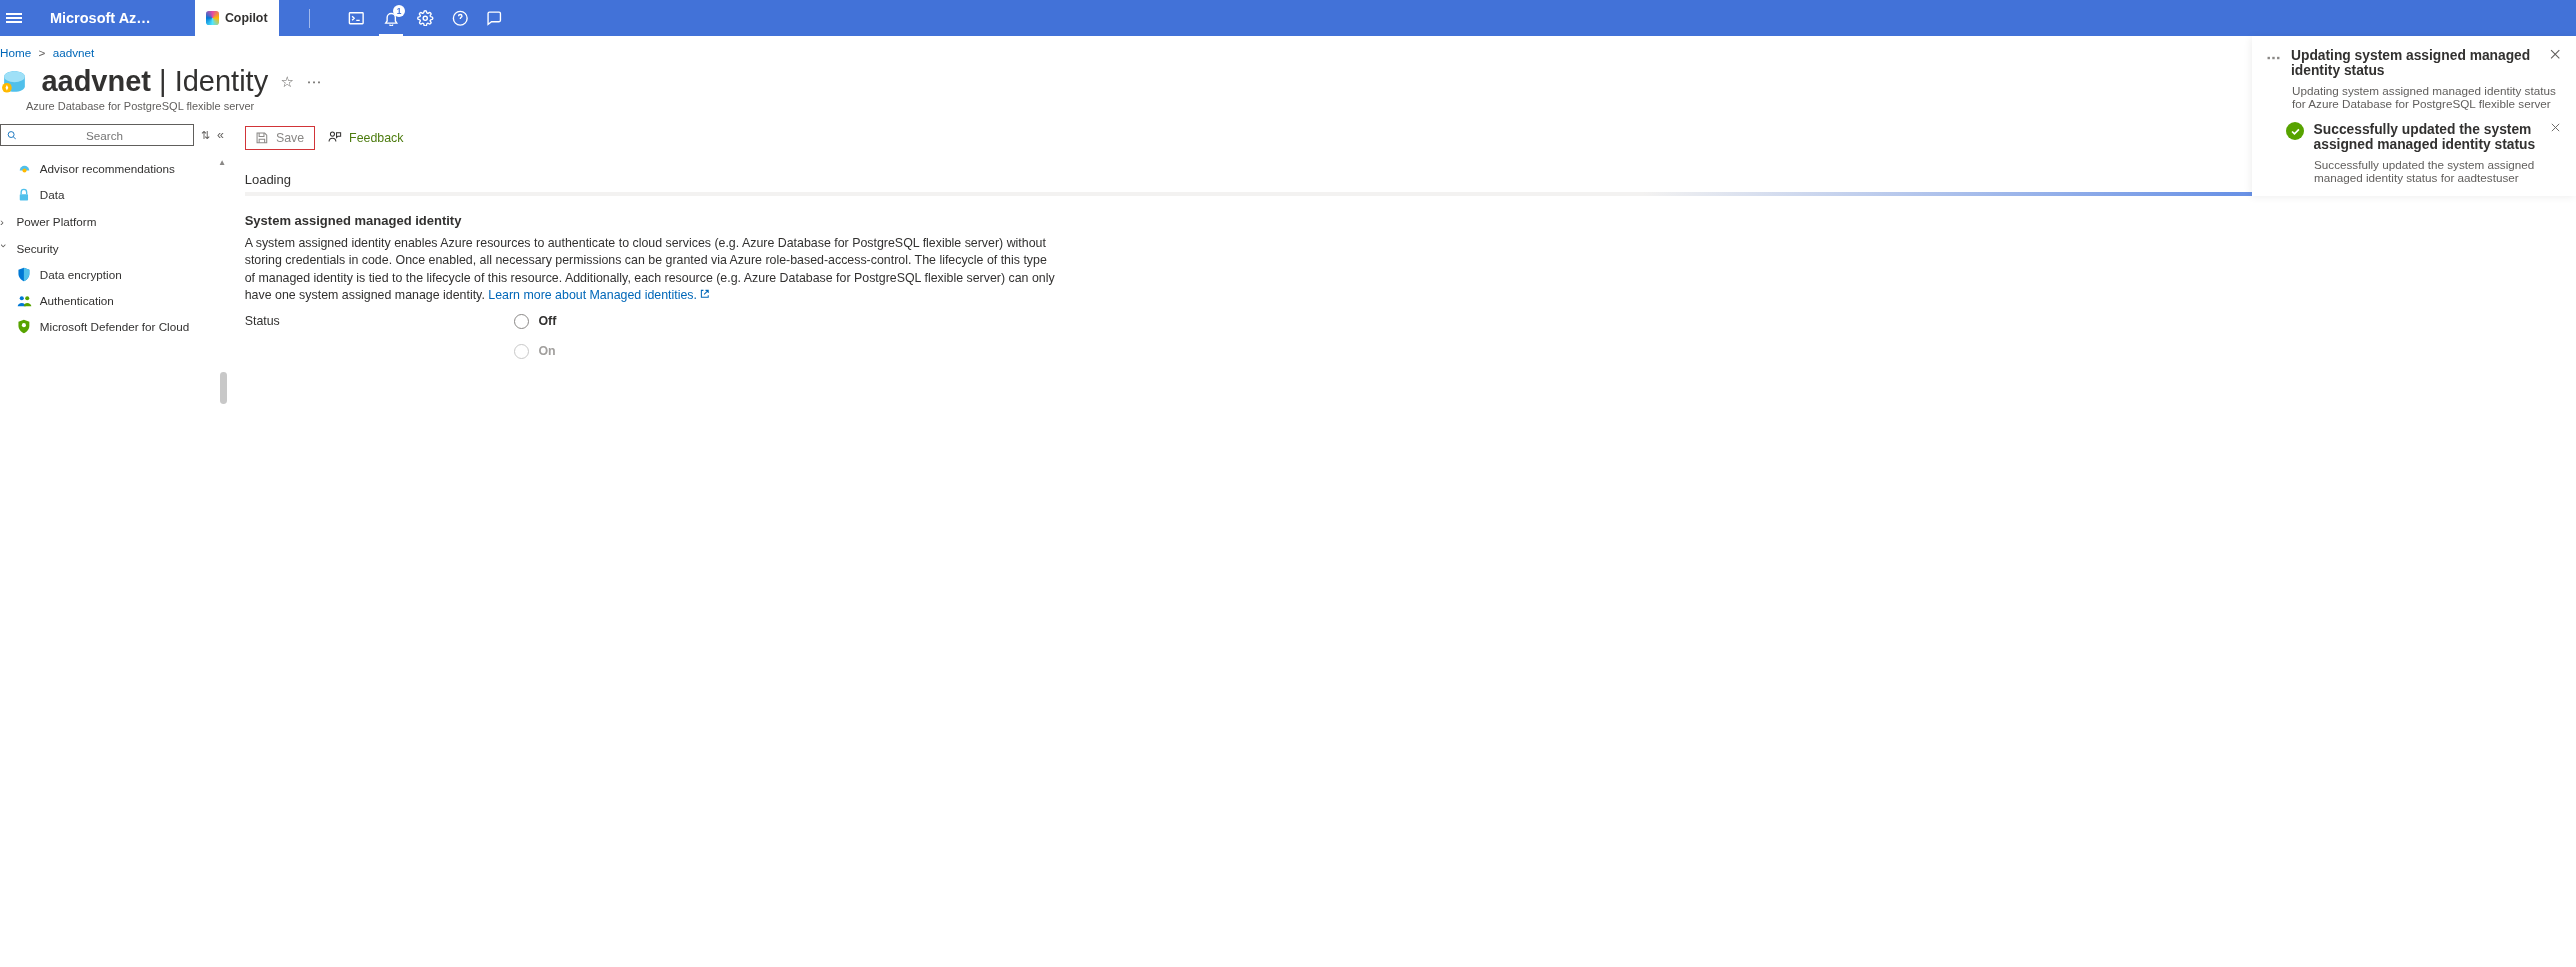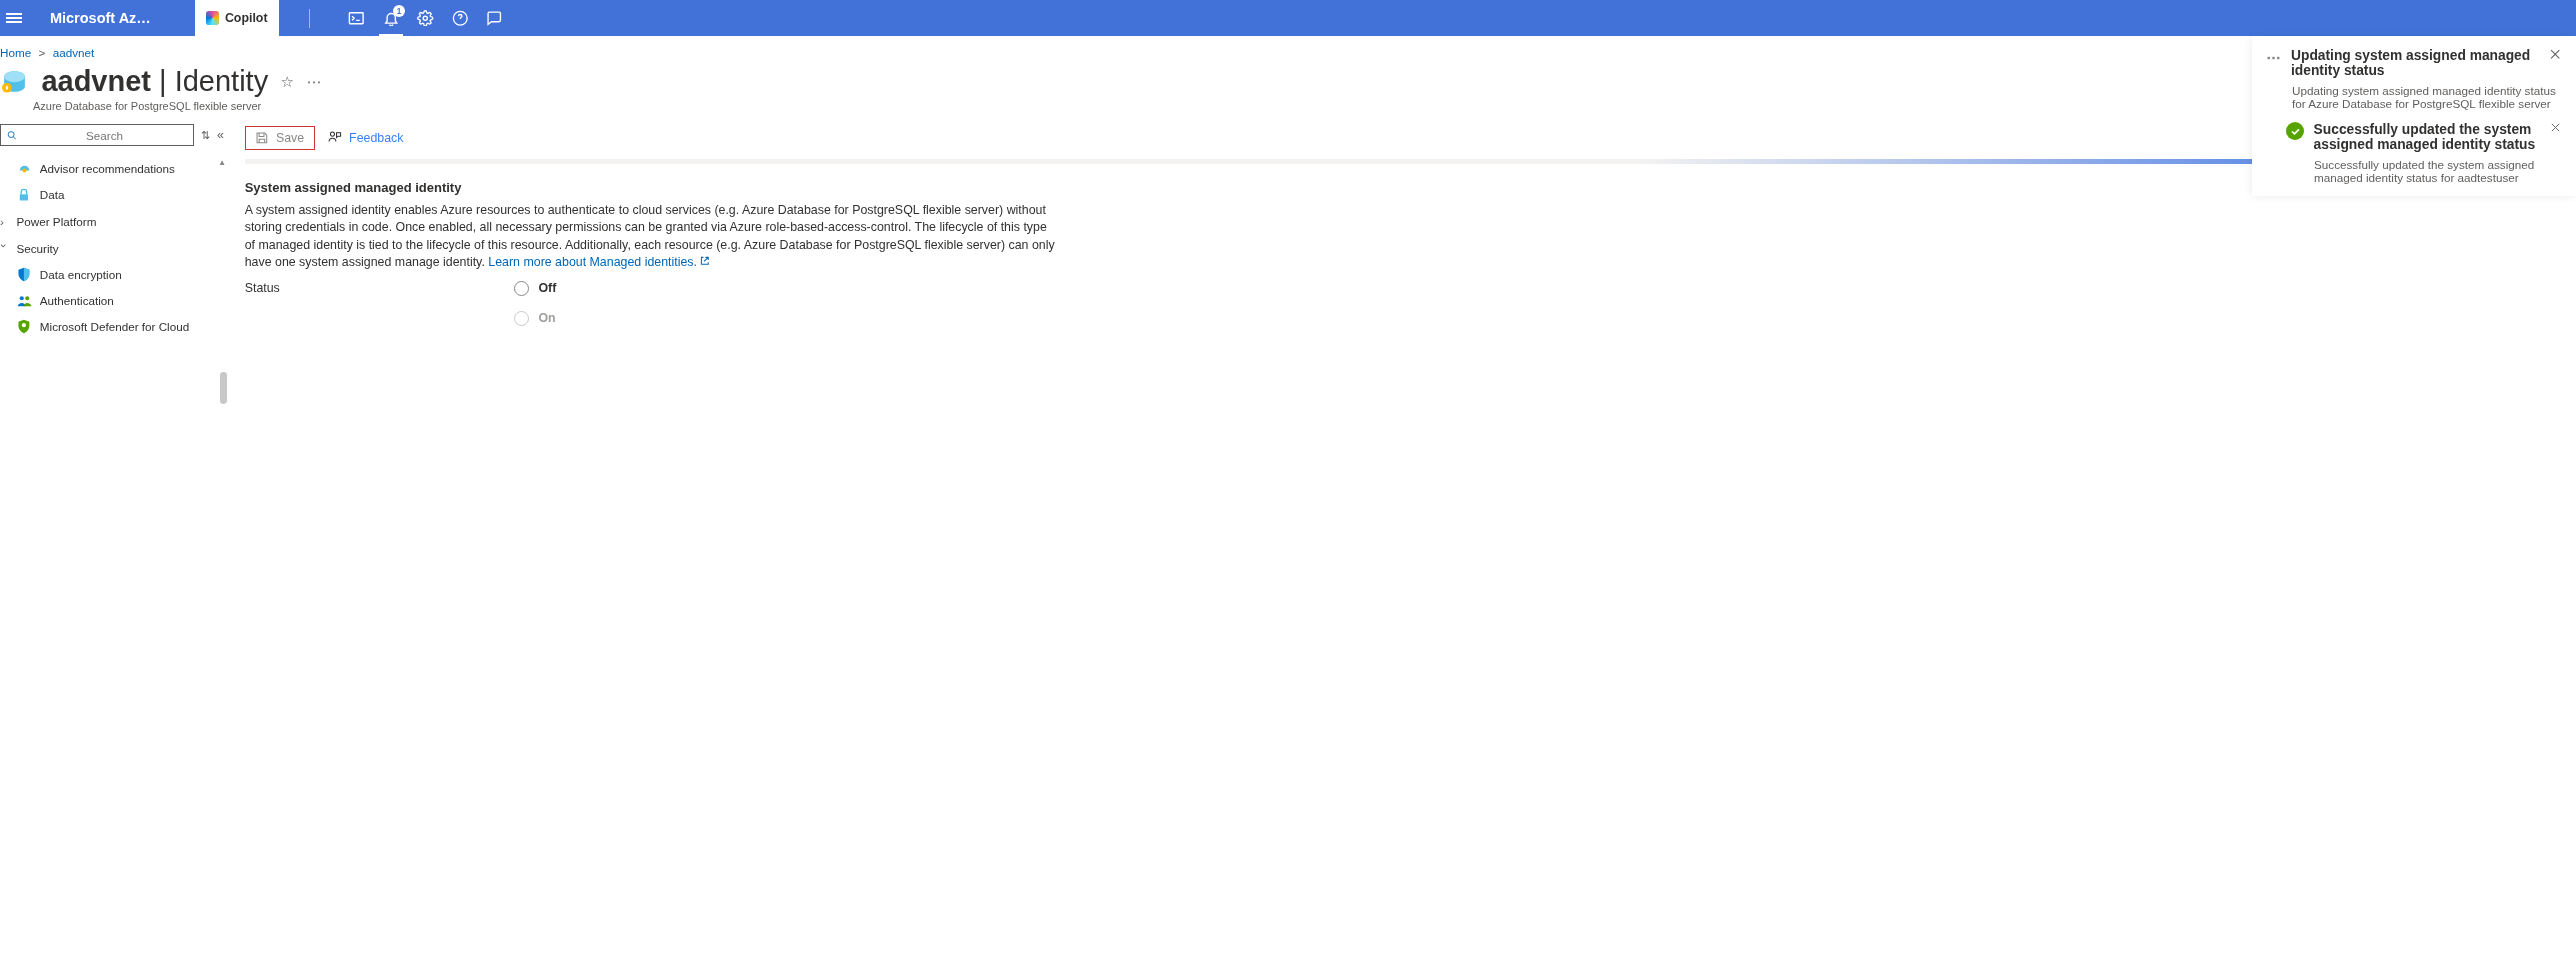--- a/index.html
+++ b/index.html
@@ -25,21 +25,21 @@
   
   .breadcrumb-row { padding: 9.6px 0 0 0; font-size: 11.7px; color: #0067b8; }
   .breadcrumb-row .sep { color: #605e5c; margin: 0 4.1px; }
   
   
   .title-row { display: flex; align-items: center; gap: 12.4px; padding: 6.9px 0 0 0; }
   .title-icon { width: 29px; height: 29px; position: relative; }
   .title-text { font-size: 29px; color: #323130; }
   .title-text .light { font-weight: 300; }
   .title-text .heavy { font-weight: 700; }
-  .subtitle { font-size: 11px; color: #605e5c; padding-left: 33px; margin-top: 1.4px; }
+  .subtitle { font-size: 11px; color: #605e5c; padding-left: 26px; margin-top: 1.4px; }
   .star, .ellipsis { color: #605e5c; font-size: 15px; cursor: pointer; }
   
   
   .body-wrap { display: flex; margin-top: 12.4px; height: calc(100vh - 117px); }
   .sidebar { width: 224px; min-width: 224px; position: relative; }
   .sidebar-search-row { display: flex; align-items: center; gap: 6.9px; padding: 0 0 9.6px 0; }
   .sidebar-search { flex: 1; height: 22px; border: 0.7px solid #605e5c; display: flex; align-items: center; padding: 0 5.5px; gap: 5.5px; }
   .sidebar-search input { border: none; outline: none; font-size: 11.7px; width: 100%; text-align: center; }
   .updown { font-size: 11px; color: #605e5c; cursor: pointer; }
   .collapse-btn { font-size: 12.4px; color: #605e5c; cursor: pointer; }
@@ -47,21 +47,21 @@
   .nav-item .nav-icon { width: 15px; height: 15px; display: flex; align-items: center; justify-content: center; flex-shrink: 0; }
   .nav-group { display: flex; align-items: center; gap: 6.9px; padding: 6.9px 2.8px 6.9px 0; font-size: 11.7px; cursor: pointer; }
   .nav-group .chevron { width: 9.6px; color: #605e5c; }
   .scrollbar-thumb { position: absolute; right: -2.8px; top: 248px; width: 6.9px; height: 32px; background: #c8c8c8; border-radius: 3.4px; }
   .scrollbar-arrow-up { position: absolute; right: -2.1px; top: 33px; color: #8a8886; font-size: 8.3px; }
   
   
   .main { flex: 1; border-left: none; padding-left: 20.7px; position: relative; }
   .toolbar { display: flex; align-items: center; gap: 12.4px; padding: 1.4px 0 9.6px 0; }
   .save-btn { display: flex; align-items: center; gap: 6.9px; padding: 4.1px 9.6px; border: 1.4px solid #d13438; color: #8a8886; font-size: 12.4px; cursor: pointer; }
-  .feedback-btn { display: flex; align-items: center; gap: 6.9px; font-size: 12.4px; color: #3b82f6; cursor: pointer; }
+  .feedback-btn { display: flex; align-items: center; gap: 6.9px; font-size: 12.4px; color: #4d7c0f; cursor: pointer; }
   .loading-label { font-size: 13px; padding: 12.4px 0 5.5px 0; }
   .progress { height: 4.1px; background: linear-gradient(to right, #f3f2f1 0%, #f3f2f1 60%, #6b93e6 85%, #4272d8 100%); margin-bottom: 16.5px; }
   .section-h { font-size: 13px; font-weight: 700; margin-bottom: 6.9px; }
   .section-p { font-size: 12.4px; line-height: 1.4; color: #323130; max-width: 812px; }
   .section-p a { color: #0067b8; text-decoration: none; }
   .status-row { display: flex; align-items: flex-start; gap: 234px; margin-top: 9.6px; }
   .status-label { font-size: 12.4px; }
   .radio-group { display: flex; flex-direction: column; gap: 15px; }
   .radio-opt { display: flex; align-items: center; gap: 9.6px; font-size: 12.4px; color: #323130; font-weight: bold; }
   .radio-circle { width: 15px; height: 15px; border: 0.7px solid #8a8886; border-radius: 50%; display: flex; align-items: center; justify-content: center; }
@@ -244,20 +244,21 @@
       <div class="feedback-btn">
         <svg width="15" height="15" viewBox="0 0 22 22" fill="none" stroke="#323130" stroke-width="1.5">
             <circle cx="8" cy="6" r="3"></circle>
             <path d="M3 17c0-3 2-5 5-5s5 2 5 5"></path>
             <path d="M14 4h6v5h-4l-2 2V4z"></path>
           </svg>
         <span>Feedback</span>
       </div>
     </div>
 
+    <div class="loading-label">Loading</div>
     <div class="progress"></div>
 
     <div class="section-h">System assigned managed identity</div>
     <p class="section-p">
       <span>A system assigned identity enables Azure resources to authenticate to cloud services (e.g. Azure Database for PostgreSQL flexible server) without storing credentials in code. Once enabled, all necessary permissions can be granted via Azure role-based-access-control. The lifecycle of this type of managed identity is tied to the lifecycle of this resource. Additionally, each resource (e.g. Azure Database for PostgreSQL flexible server) can only have one system assigned manage identity.</span>
       <a href="#"><span>Learn more about Managed identities.</span><span class="ext-link-icon"><svg width="9.6" height="9.6" viewBox="0 0 14 14" fill="none" stroke="#0067b8" stroke-width="1.5" style="display:inline;">
               <path d="M5 2H2v10h10V9M8 2h4v4M12 2L6 8"></path>
             </svg></span></a>
     </p>
 

